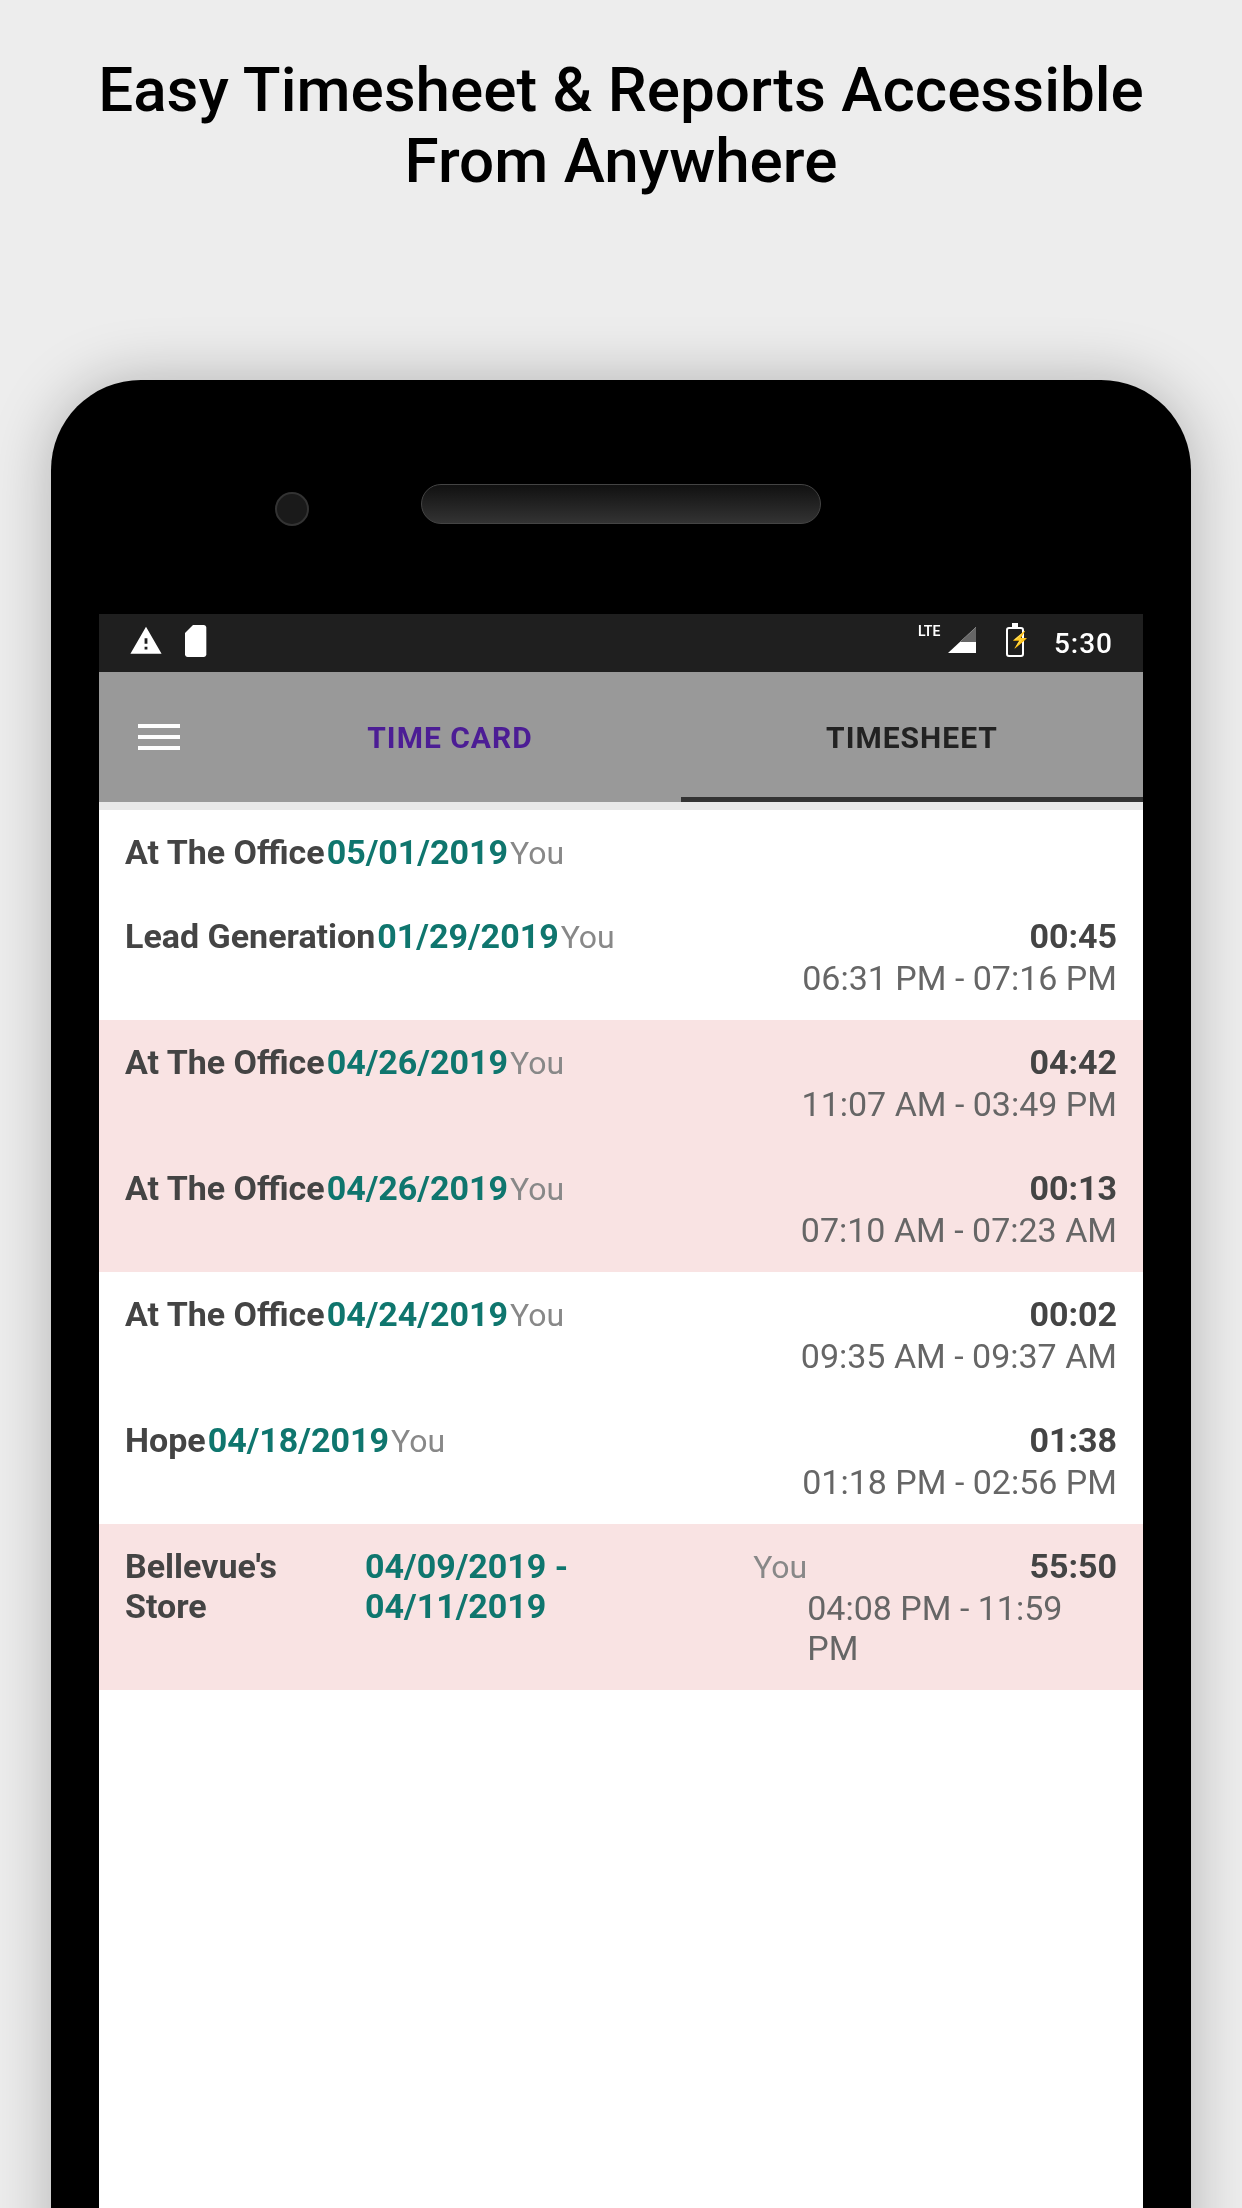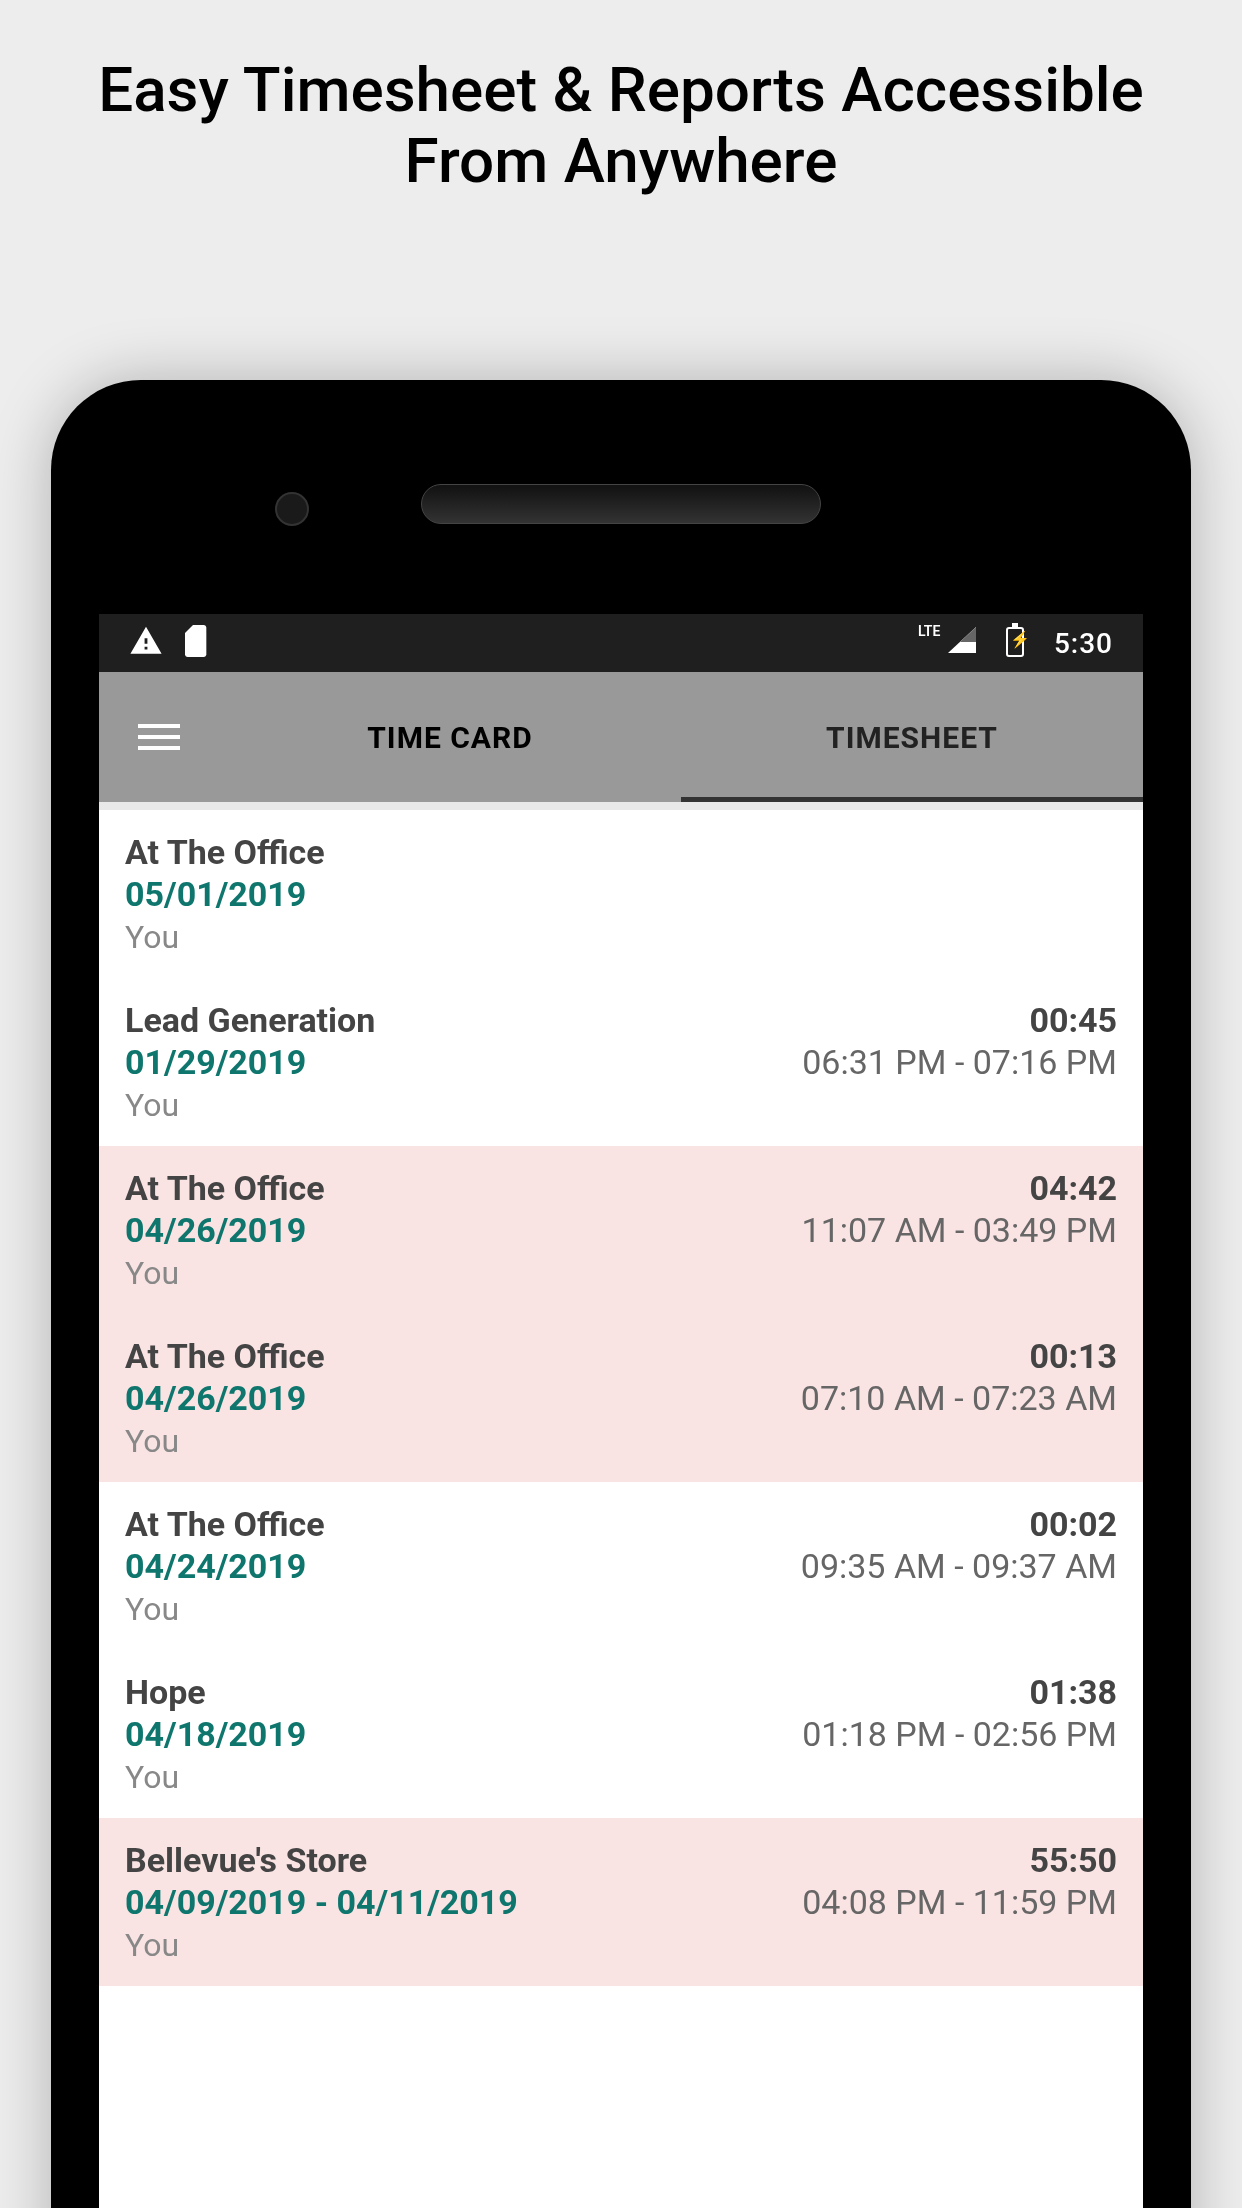--- a/index.html
+++ b/index.html
@@ -219,21 +219,21 @@
     }
     
     .tab {
       flex: 1;
       display: flex;
       align-items: center;
       justify-content: center;
       font-size: 30px;
       font-weight: 700;
       letter-spacing: 1px;
-      color: #000000;
+      color: #4c1d95;
       position: relative;
     }
     
     .tab.active {
       color: #222;
     }
     
     .tab.active::after {
       content: '';
       position: absolute;
@@ -259,21 +259,21 @@
       justify-content: space-between;
       align-items: flex-start;
     }
     
     .entry.highlighted {
       background: #f9e3e3;
     }
     
     .entry-left {
       display: flex;
-      flex-direction: column;
+      flex-direction: row;
       gap: 2px;
     }
     
     .entry-title {
       font-size: 34px;
       font-weight: 700;
       color: #444;
     }
     
     .entry-date {

